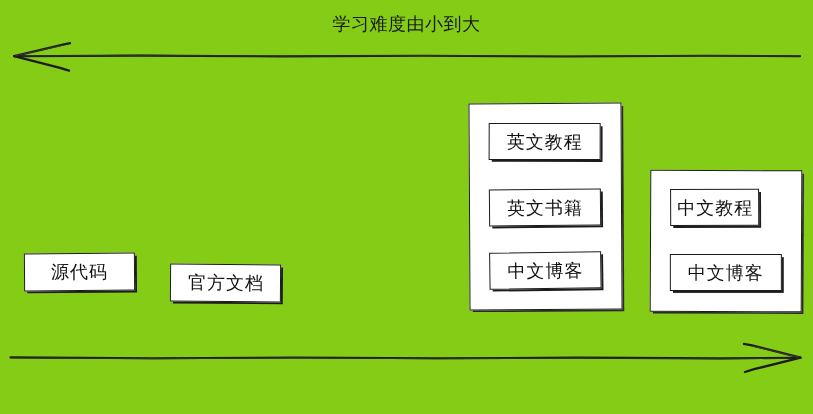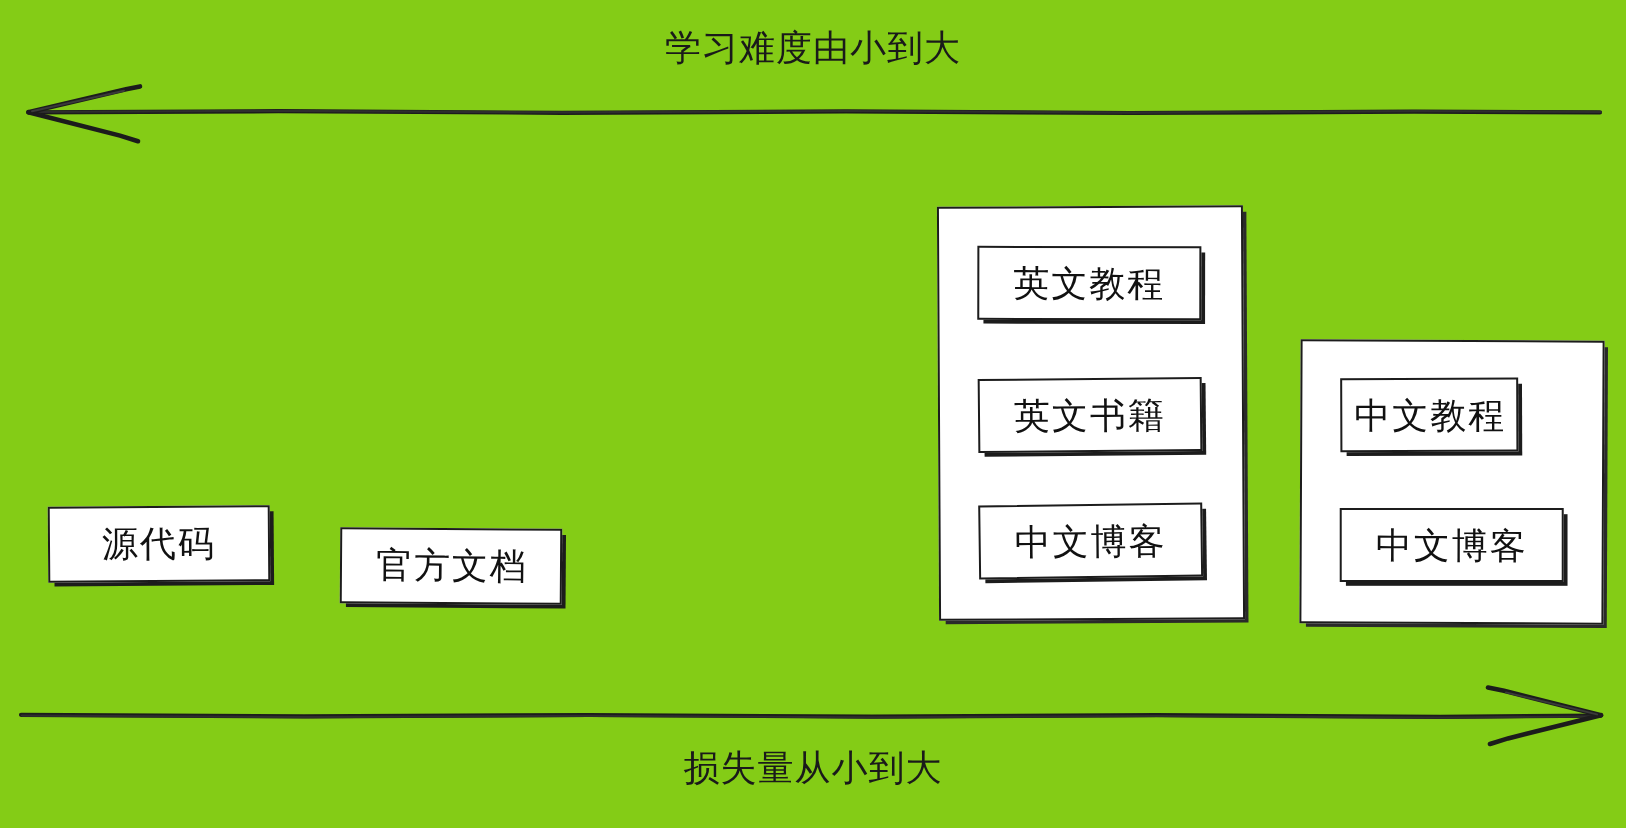--- a/index.html
+++ b/index.html
@@ -93,21 +93,20 @@
   <svg class="axis-svg" id="bottom-axis-svg" width="813" height="44">
     <g>
       <path d="M10.5,19.4 L152,20.2 L294,19.5 L436,20.3 L578,19.6 L720,20.4 L800,19.8" fill="none" stroke="#1c1c1c" stroke-width="2.1" stroke-linecap="round"></path>
       <path d="M11.0,19.8 L154,20.6 L296,19.9 L438,20.7 L580,20.0 L722,20.8 L800.5,20.2" fill="none" stroke="#2e2e2e" stroke-width="1.1" stroke-linecap="round"></path>
       <path d="M800.5,19.6 L752,7.4 L744,5.8" fill="none" stroke="#1c1c1c" stroke-width="2.3" stroke-linecap="round"></path>
       <path d="M800.5,19.6 L754,31.2 L745,34.0" fill="none" stroke="#1c1c1c" stroke-width="2.3" stroke-linecap="round"></path>
       <path d="M798.5,19.2 L753,8.2" fill="none" stroke="#3a3a3a" stroke-width="1" stroke-linecap="round"></path>
     </g>
   </svg>
 
-  <div class="axis-label" id="bottom-axis-label">损失量从小到大</div>
 
   <div class="node tilt-a" style="left:24px; top:253px; width:111px; height:38px;">
     <span class="node-text">源代码</span>
   </div>
 
   <div class="node tilt-b" style="left:170px; top:264px; width:111px; height:38px;">
     <span class="node-text">官方文档</span>
   </div>
 
 

